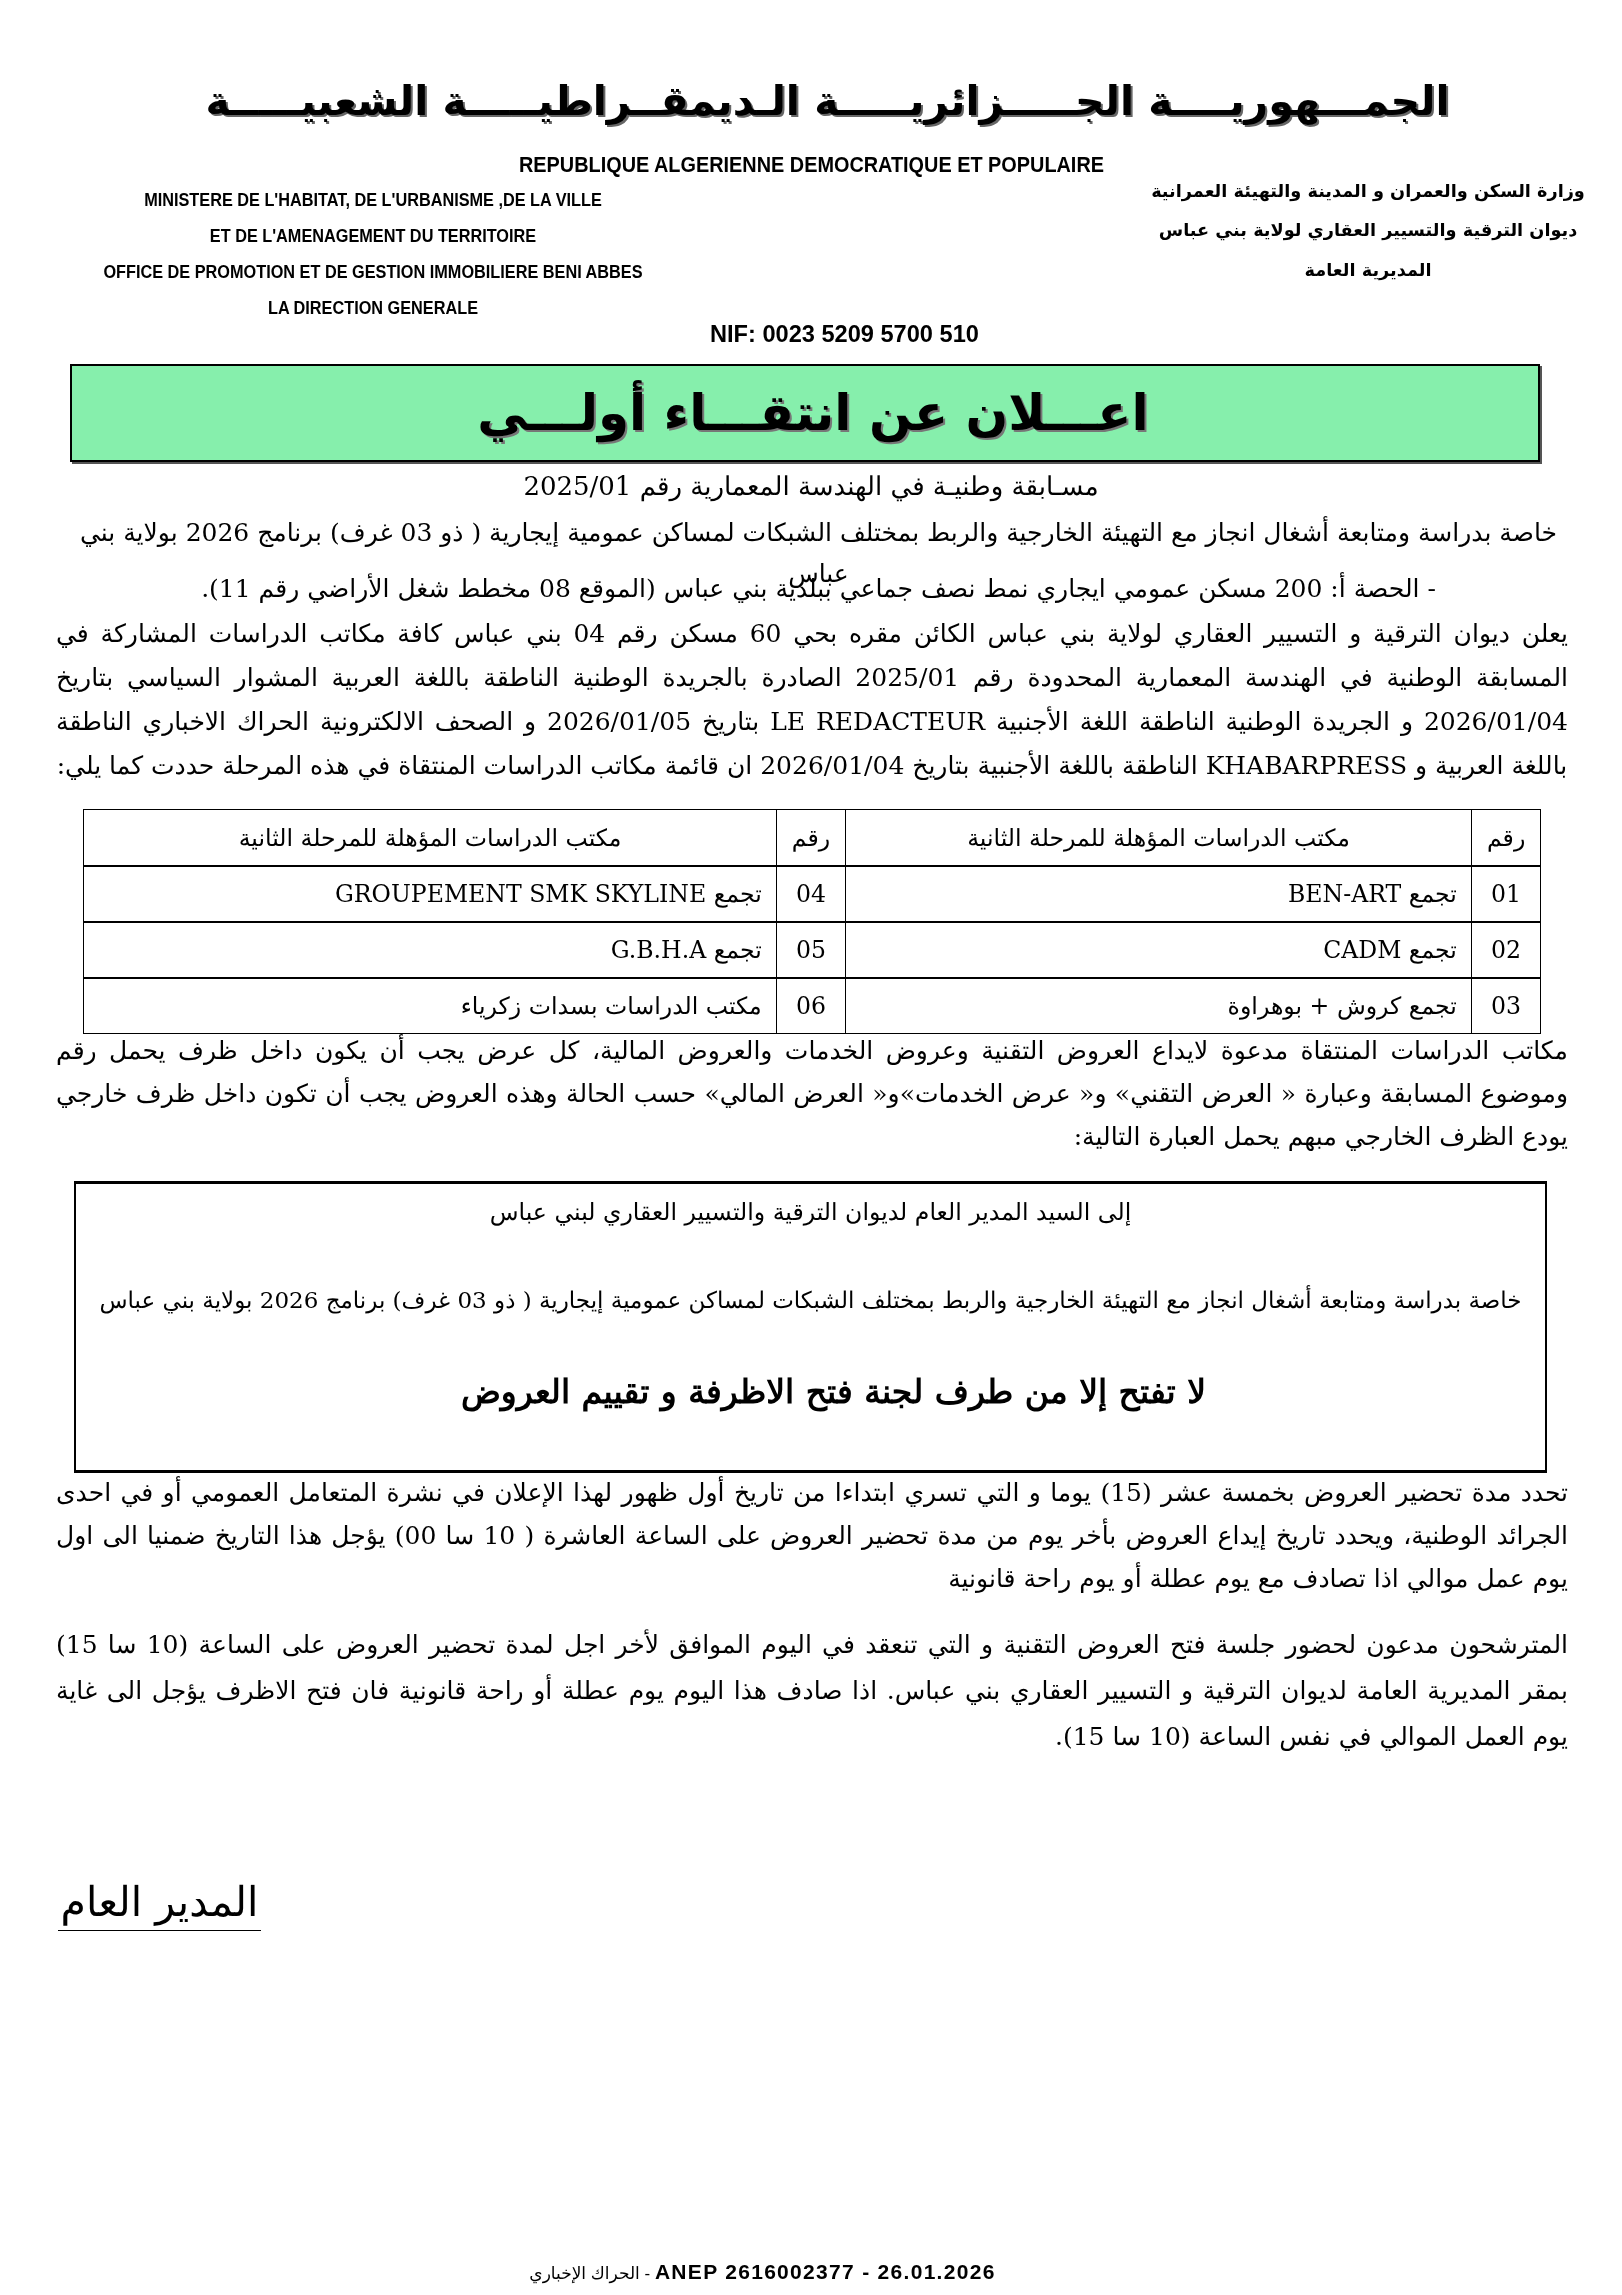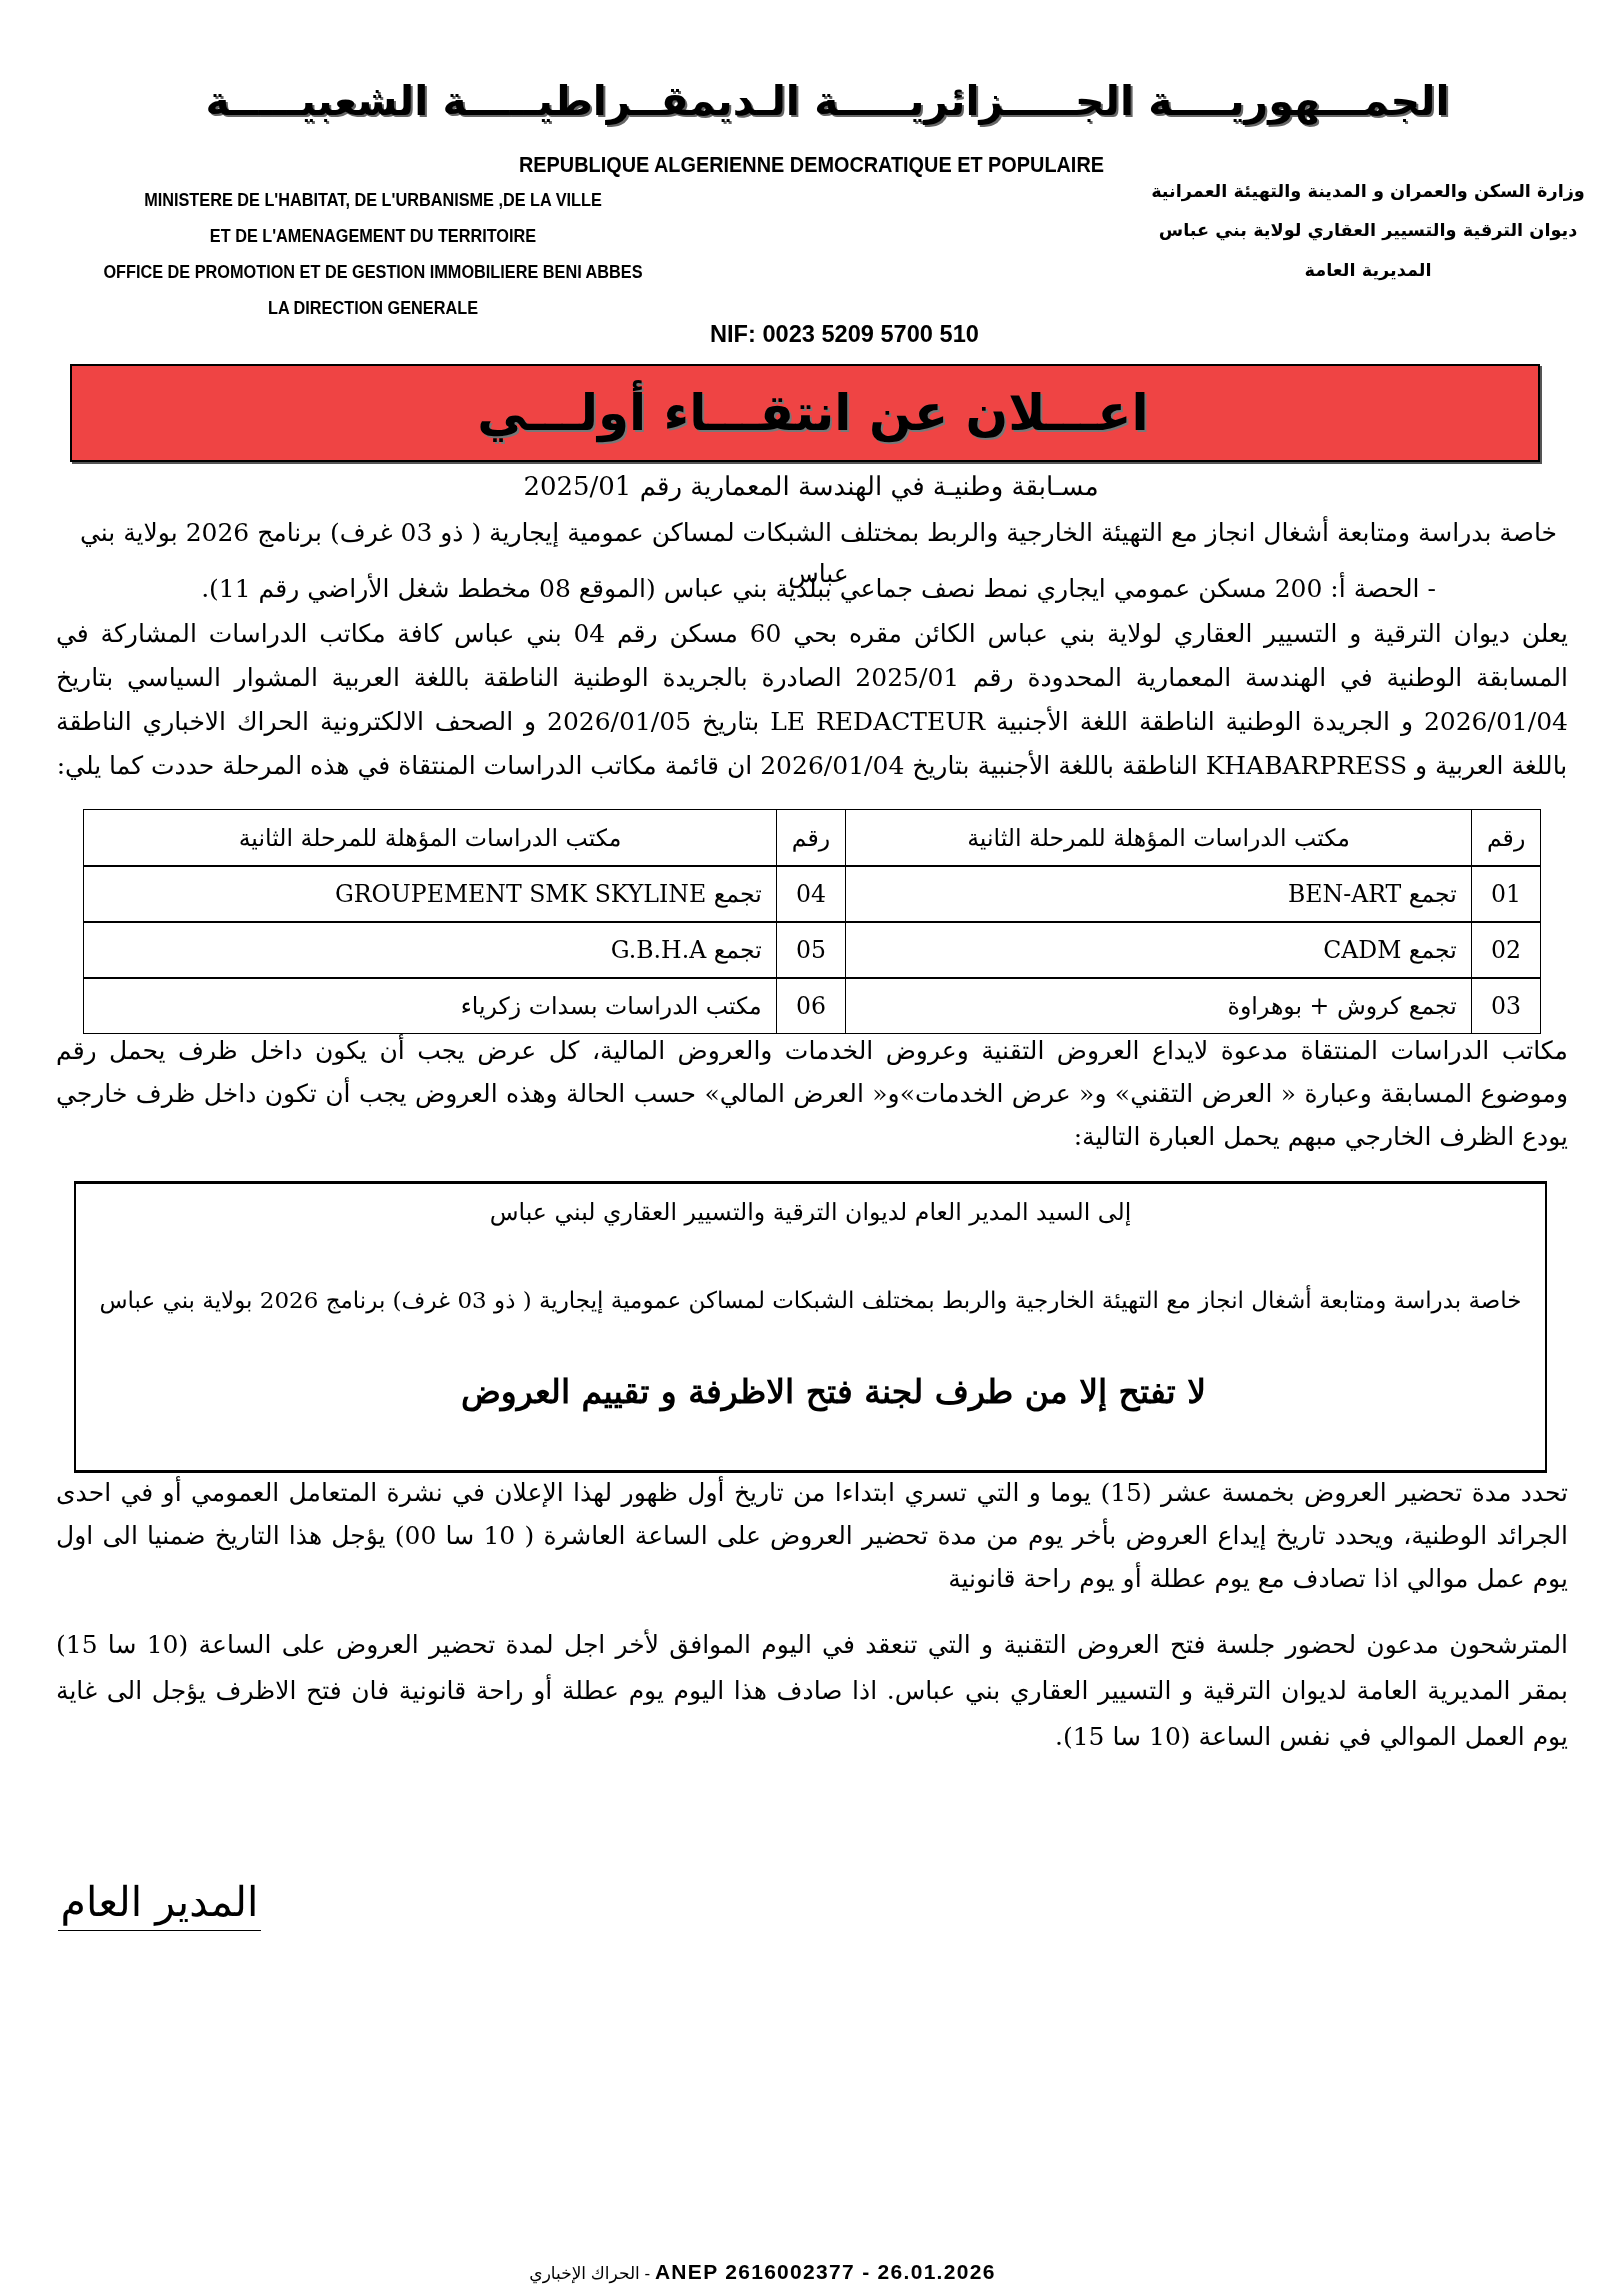--- a/index.html
+++ b/index.html
@@ -30,21 +30,21 @@
     right: 26px; width: 458px; text-align: center;
   }
   #nif {
     left: 710px; top: 321px; font-family: "Liberation Sans", sans-serif;
     font-weight: bold; font-size: 23.6px;
   }
 
   
   #announce-box {
     left: 70px; top: 364px; width: 1466px; height: 94px;
-    background: #ef4444; border: 2.6px solid #000; box-shadow: 2px 2px 0 #555;
+    background: #86efac; border: 2.6px solid #000; box-shadow: 2px 2px 0 #555;
     display: flex; align-items: center; justify-content: center;
   }
   #announce-title {
     font-family: "DejaVu Sans", sans-serif; font-weight: bold; font-size: 50px;
     text-shadow: 2px 2px 0 #777;
   }
 
   .para {
     font-family: "DejaVu Serif", serif; font-size: 25px; line-height: 41px;
     direction: rtl; text-align: justify;

